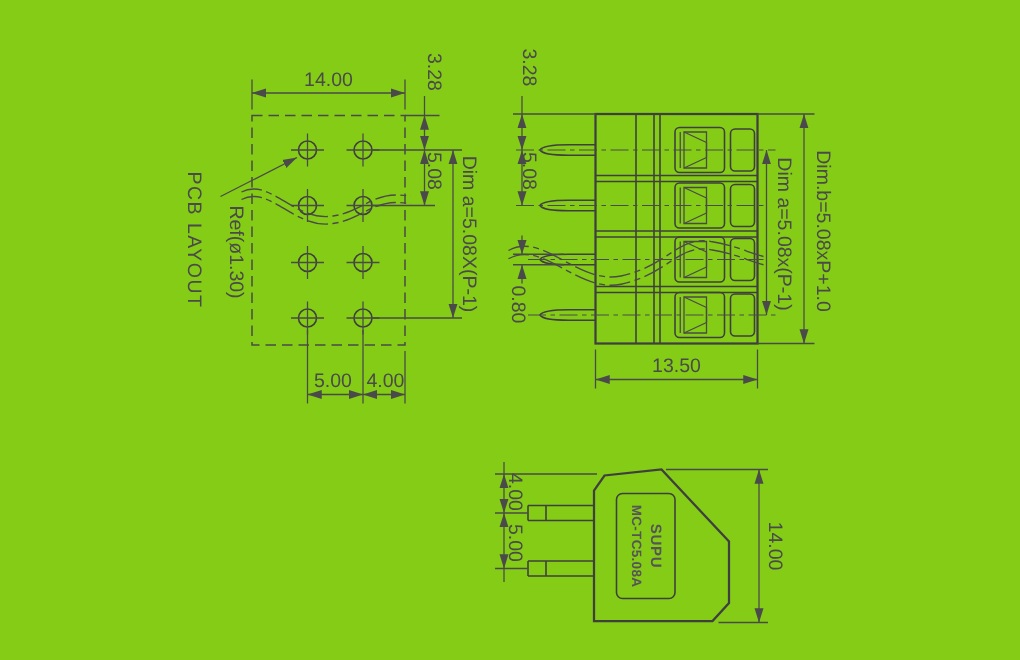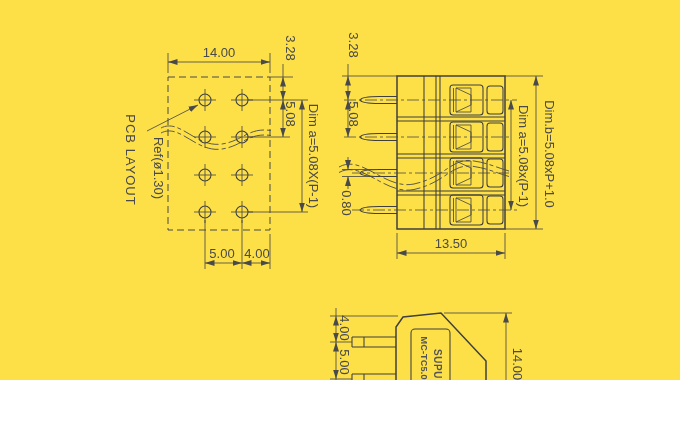--- a/index.html
+++ b/index.html
@@ -1,16 +1,16 @@
 <!DOCTYPE html>
 <html><head>
 <meta charset="utf-8">
 <style>
   html,body{margin:0;padding:0;background:#ffffff;}
-  .stage{position:relative;width:680px;height:380px;background:#fde047;overflow:hidden;
+  .stage{position:relative;width:680px;height:440px;background:#84cc16;overflow:hidden;
          font-family:"Liberation Sans", sans-serif;}
   svg{display:block}
   .ln   {stroke:#3f3f3f;stroke-width:1.5;fill:none;stroke-linecap:square;}
   .med  {stroke:#3f3f3f;stroke-width:1.05;fill:none;}
   .thin {stroke:#4a4a4a;stroke-width:0.85;fill:none;}
   .dashrect{stroke:#4a4a4a;stroke-width:1;fill:none;stroke-dasharray:7 4;}
   .cl   {stroke:#4a4a4a;stroke-width:0.8;fill:none;stroke-dasharray:12 3 3 3;}
   .wavy {stroke:#4a4a4a;stroke-width:0.9;fill:none;stroke-dasharray:14 3 4 3;}
   .dim  {stroke:#4a4a4a;stroke-width:0.85;fill:none;}
   text  {fill:#4a4a4a;font-family:"Liberation Sans", sans-serif;font-size:13px;}

